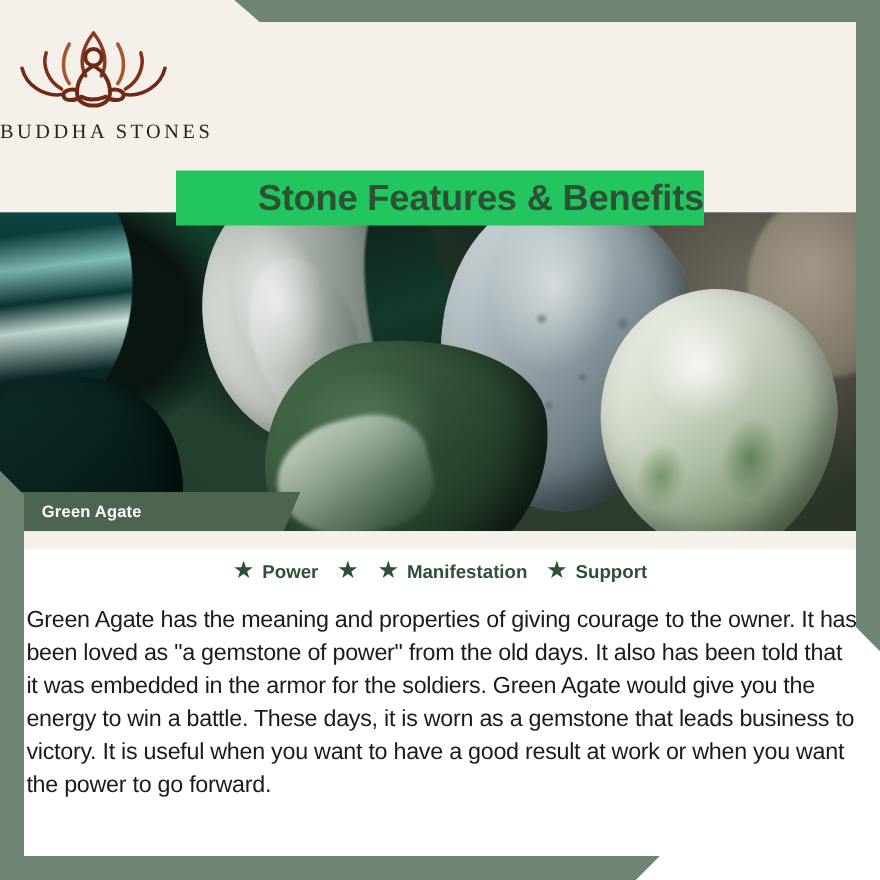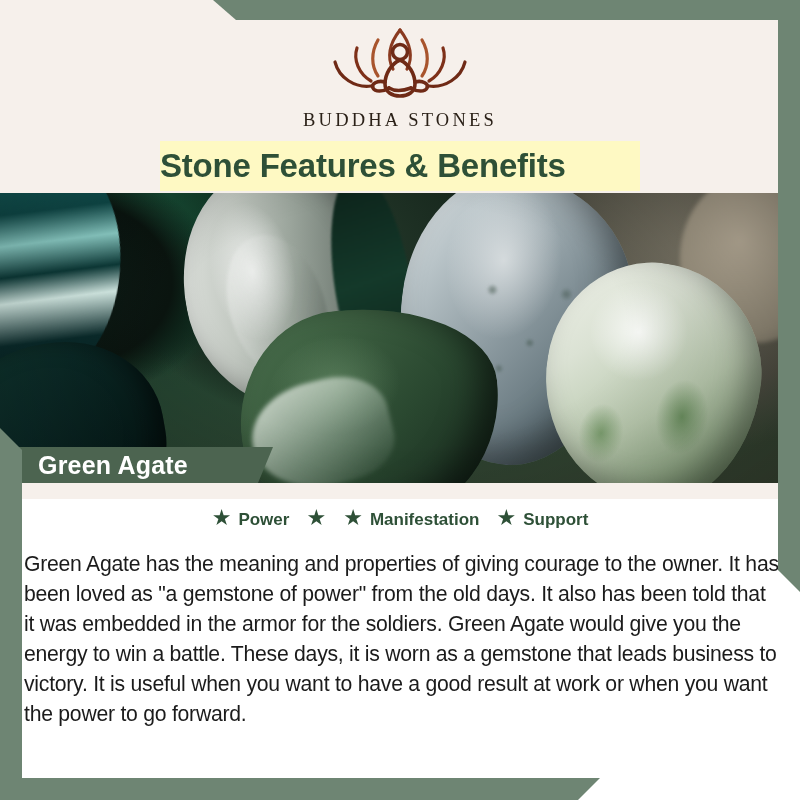--- a/index.html
+++ b/index.html
@@ -59,41 +59,41 @@
     top: 0; left: 0;
     width: 800px; height: 193px;
     background: #f6f0eb;
     z-index: 2;
   }
   .logo-wrap {
     position: absolute;
     top: 22px; left: 0; right: 0;
     display: flex;
     flex-direction: column;
-    align-items: center;
+    align-items: flex-start;
   }
   .lotus-svg { display: block; width: 170px; height: 82px; }
   .brand-name {
     margin-top: 6px;
     font-family: "Liberation Serif", serif;
     font-size: 18.5px;
     letter-spacing: 3.2px;
     color: #2b2118;
     font-weight: 400;
   }
 
   
   .title-plate {
     position: absolute;
-    left: 160px; top: 141px;
+    left: 160px; top: 155px;
     width: 480px; height: 50px;
-    background: #fef9c3;
+    background: #22c55e;
     display: flex;
     align-items: center;
-    justify-content: flex-start;
+    justify-content: flex-end;
     z-index: 3;
   }
   .title-text {
     font-family: "Liberation Sans", sans-serif;
     font-size: 33px;
     font-weight: bold;
     color: #2e5037;
     letter-spacing: -0.2px;
     white-space: nowrap;
   }
@@ -259,21 +259,21 @@
     left: 18px; top: 447px;
     width: 255px; height: 36px;
     background: #4c6450;
     clip-path: polygon(0 0, 255px 0, 240px 36px, 0 36px);
     display: flex;
     align-items: center;
     z-index: 5;
   }
   .name-tag-text {
     padding-left: 20px;
-    font-size: 25px;
+    font-size: 15px;
     font-weight: bold;
     color: #ffffff;
     letter-spacing: 0.2px;
   }
 
   
   .body-panel {
     position: absolute;
     top: 483px; left: 0;
     width: 800px; height: 317px;

